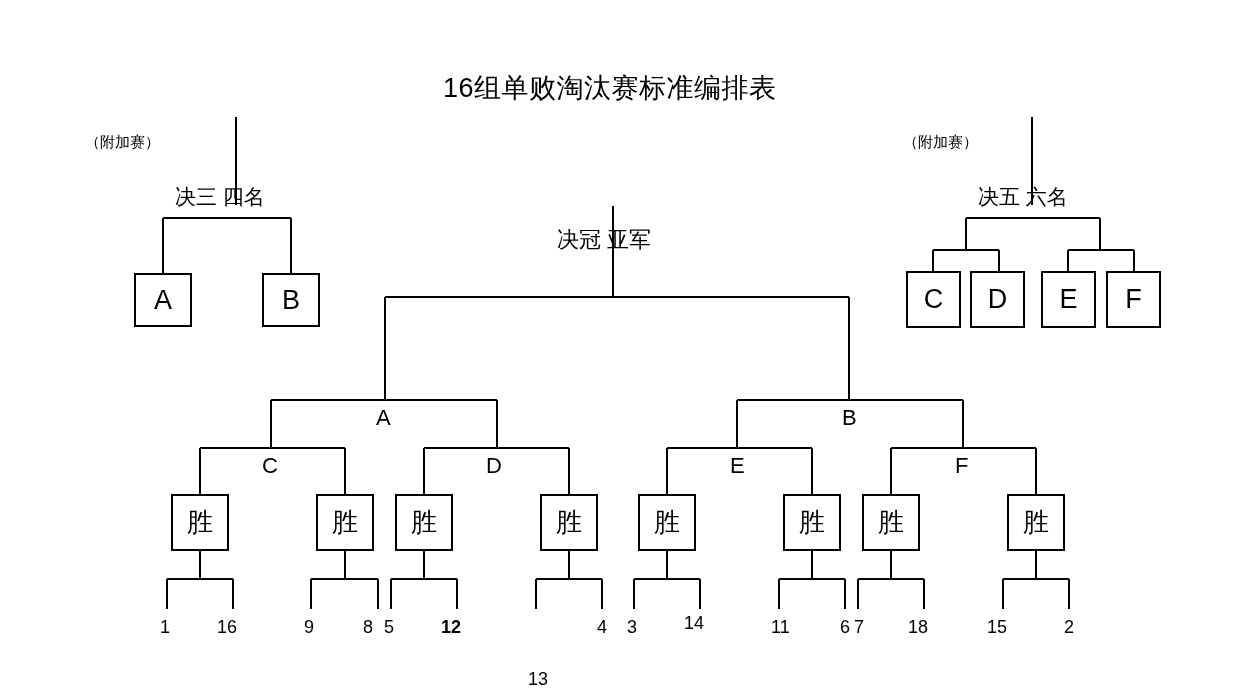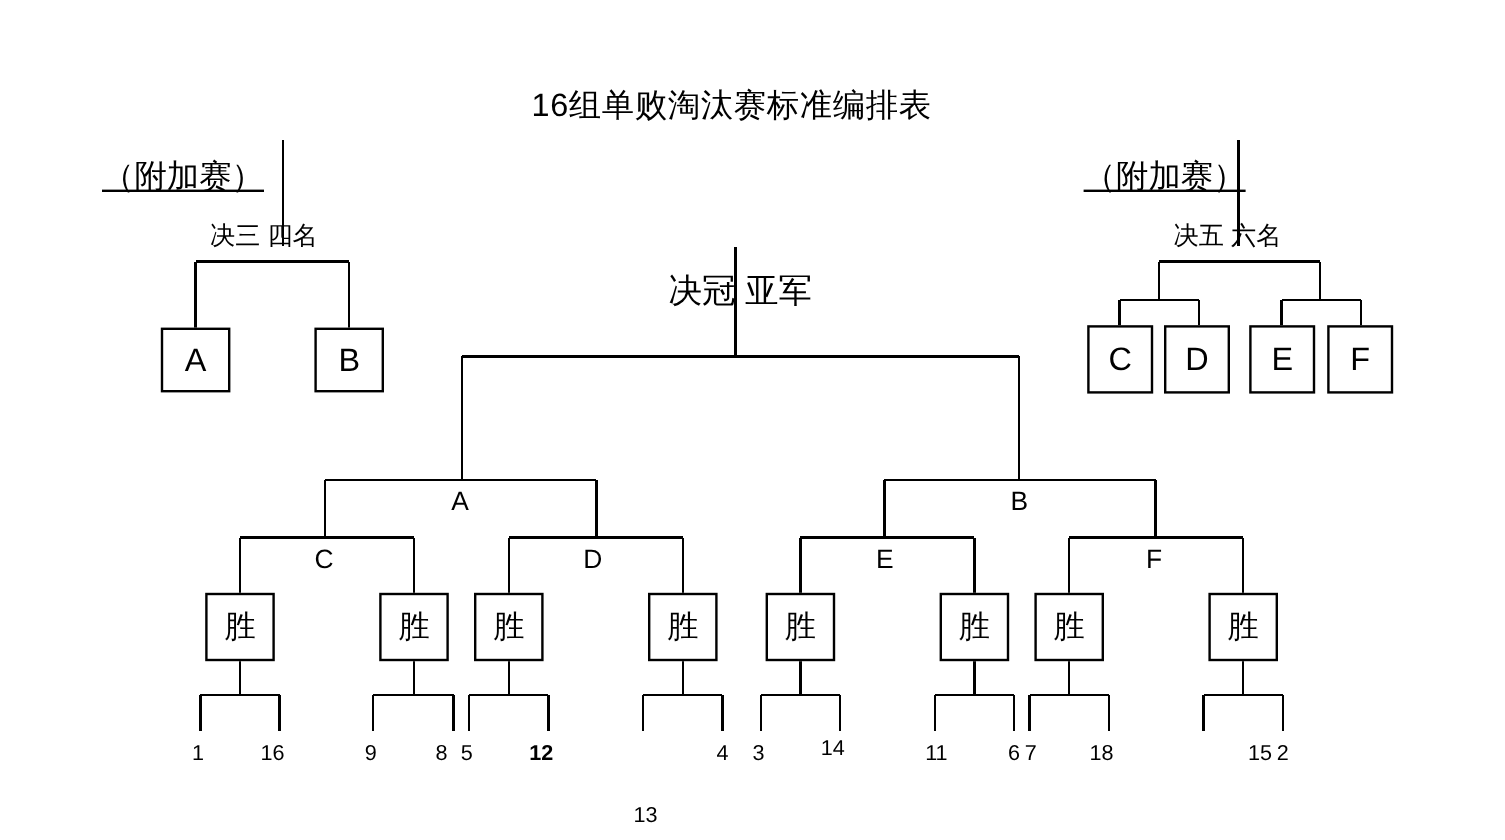--- a/index.html
+++ b/index.html
@@ -29,29 +29,28 @@
   .txt {
     position: absolute;
     white-space: nowrap;
     line-height: 1;
   }
   .title {
     font-size: 27px;
     letter-spacing: 0.5px;
   }
   .label-mid {
-    font-size: 28px;
+    font-size: 22px;
   }
   .label-side {
     font-size: 21px;
     text-align: center;
   }
   .note {
-    font-size: 27px;
-    text-decoration: underline;
+    font-size: 15px;
   }
   .round-letter {
     font-size: 22px;
   }
   .seed {
     font-size: 18px;
   }
   .box {
     position: absolute;
     border: 2px solid #000000;
@@ -204,16 +203,16 @@
   <div class="txt seed" style="left:384px; top:618px;">5</div>
   <div class="txt seed" style="left:441px; top:618px;font-weight:bold;">12</div>
   <div class="txt seed" style="left:528px; top:648px;margin-top:22px;">13</div>
   <div class="txt seed" style="left:597px; top:618px;">4</div>
   <div class="txt seed" style="left:627px; top:618px;">3</div>
   <div class="txt seed" style="left:684px; top:614px;">14</div>
   <div class="txt seed" style="left:771px; top:618px;">11</div>
   <div class="txt seed" style="left:840px; top:618px;">6</div>
   <div class="txt seed" style="left:854px; top:618px;">7</div>
   <div class="txt seed" style="left:908px; top:618px;">18</div>
-  <div class="txt seed" style="left:1040px; top:618px;text-align:center;">15</div>
+  <div class="txt seed" style="left:987px; top:618px;text-align:center;">15</div>
   <div class="txt seed" style="left:1064px; top:618px;">2</div>
 
 </div>
 
 </body></html>

